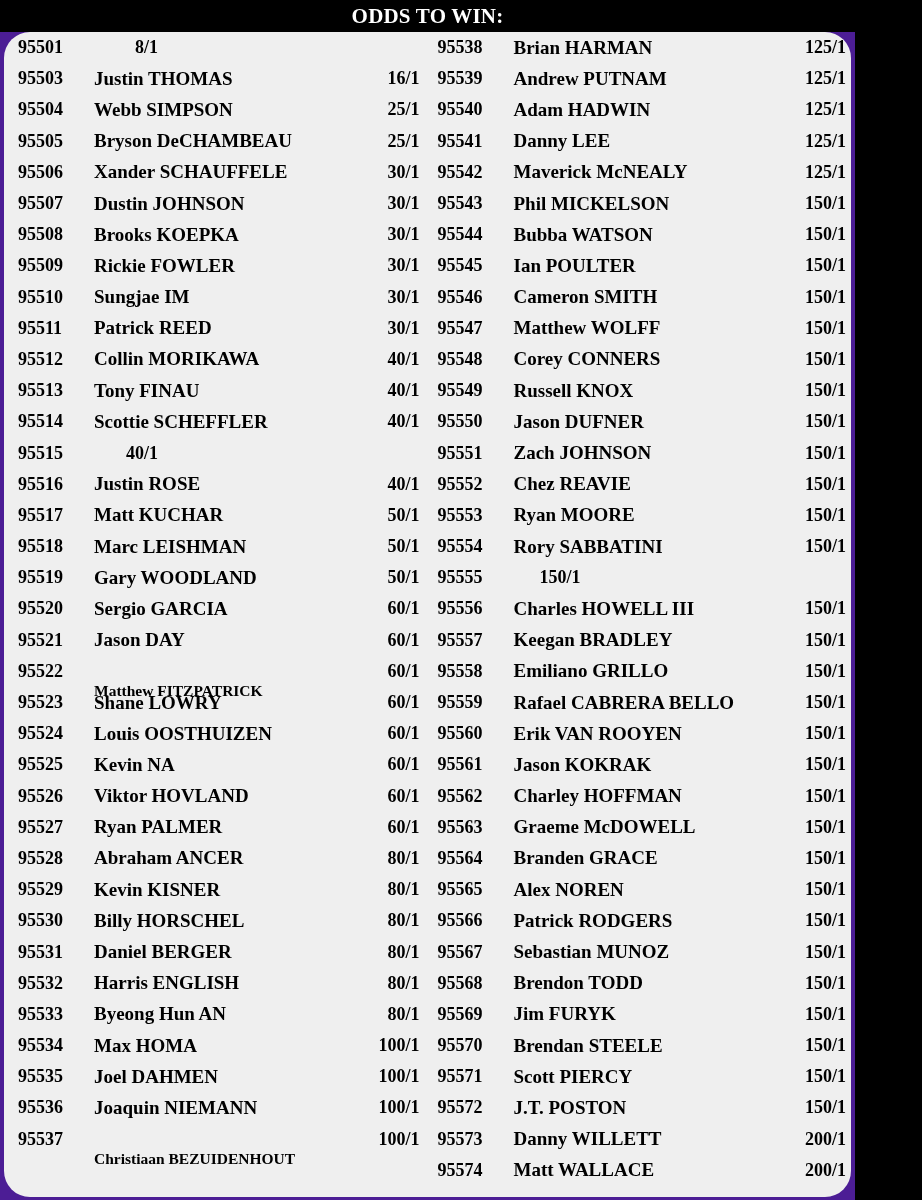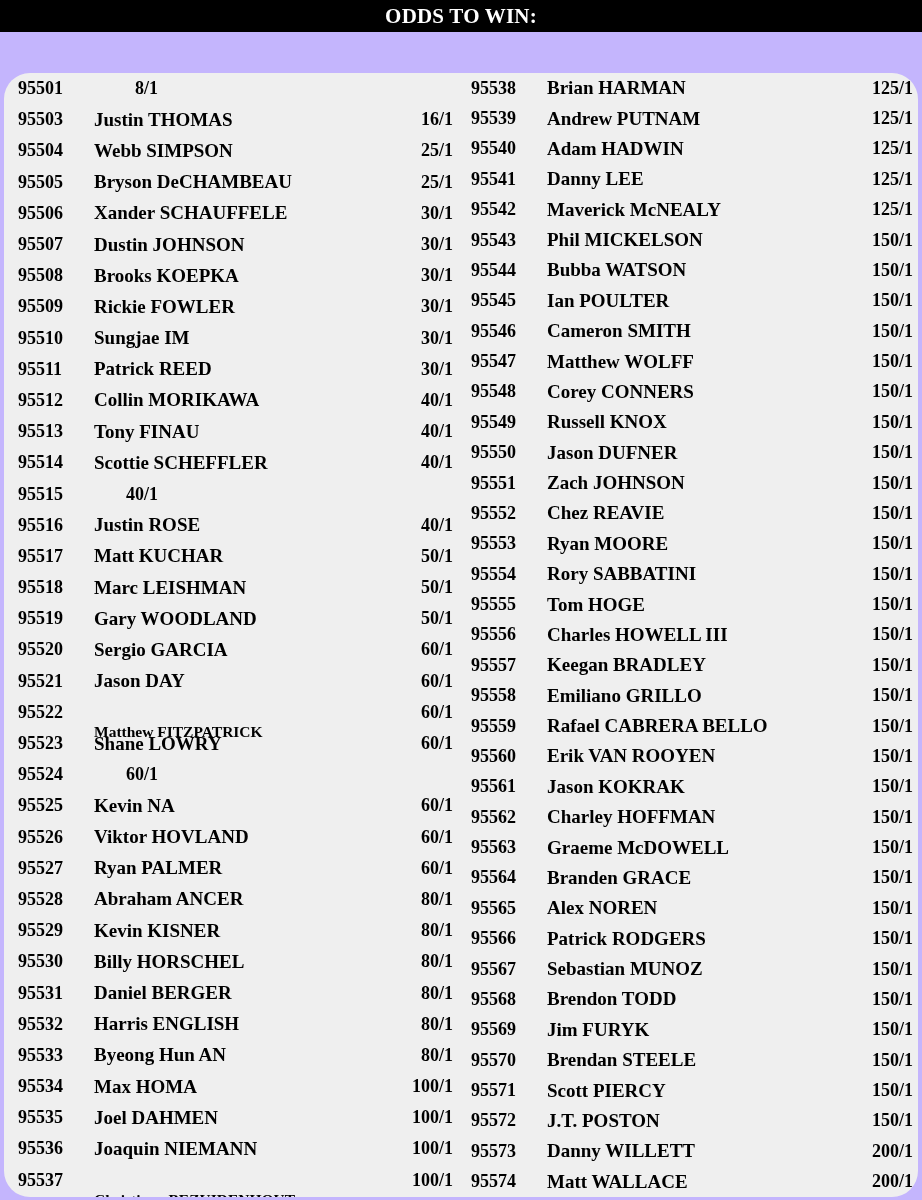--- a/index.html
+++ b/index.html
@@ -7,27 +7,26 @@
     padding: 0;
     background: #000;
   }
   body {
     width: 922px;
     height: 1200px;
     font-family: "Liberation Serif", serif;
     overflow: hidden;
   }
   .board {
-    width: 922px;
+    width: 855px;
     height: 1200px;
-    background: #c4b5fd;
+    background: #4c1d95;
     box-sizing: border-box;
     display: flex;
     flex-direction: column;
-    gap: 41px;
   }
   .header {
     height: 32px;
     background: #000;
     color: #fff;
     display: flex;
     align-items: center;
     justify-content: center;
     font-weight: bold;
     font-size: 21px;
@@ -210,20 +209,21 @@
           <span class="name small">Matthew FITZPATRICK</span>
           <span class="odds">60/1</span>
         </div>
         <div class="row">
           <span class="num">95523</span>
           <span class="name">Shane LOWRY</span>
           <span class="odds">60/1</span>
         </div>
         <div class="row">
           <span class="num">95524</span>
+          <span class="name">Louis OOSTHUIZEN</span>
           <span class="odds">60/1</span>
         </div>
         <div class="row">
           <span class="num">95525</span>
           <span class="name">Kevin NA</span>
           <span class="odds">60/1</span>
         </div>
         <div class="row">
           <span class="num">95526</span>
           <span class="name">Viktor HOVLAND</span>
@@ -366,21 +366,20 @@
           <span class="name">Ryan MOORE</span>
           <span class="odds">150/1</span>
         </div>
         <div class="row">
           <span class="num">95554</span>
           <span class="name">Rory SABBATINI</span>
           <span class="odds">150/1</span>
         </div>
         <div class="row">
           <span class="num">95555</span>
-          <span class="name">Tom HOGE</span>
           <span class="odds">150/1</span>
         </div>
         <div class="row">
           <span class="num">95556</span>
           <span class="name">Charles HOWELL III</span>
           <span class="odds">150/1</span>
         </div>
         <div class="row">
           <span class="num">95557</span>
           <span class="name">Keegan BRADLEY</span>

